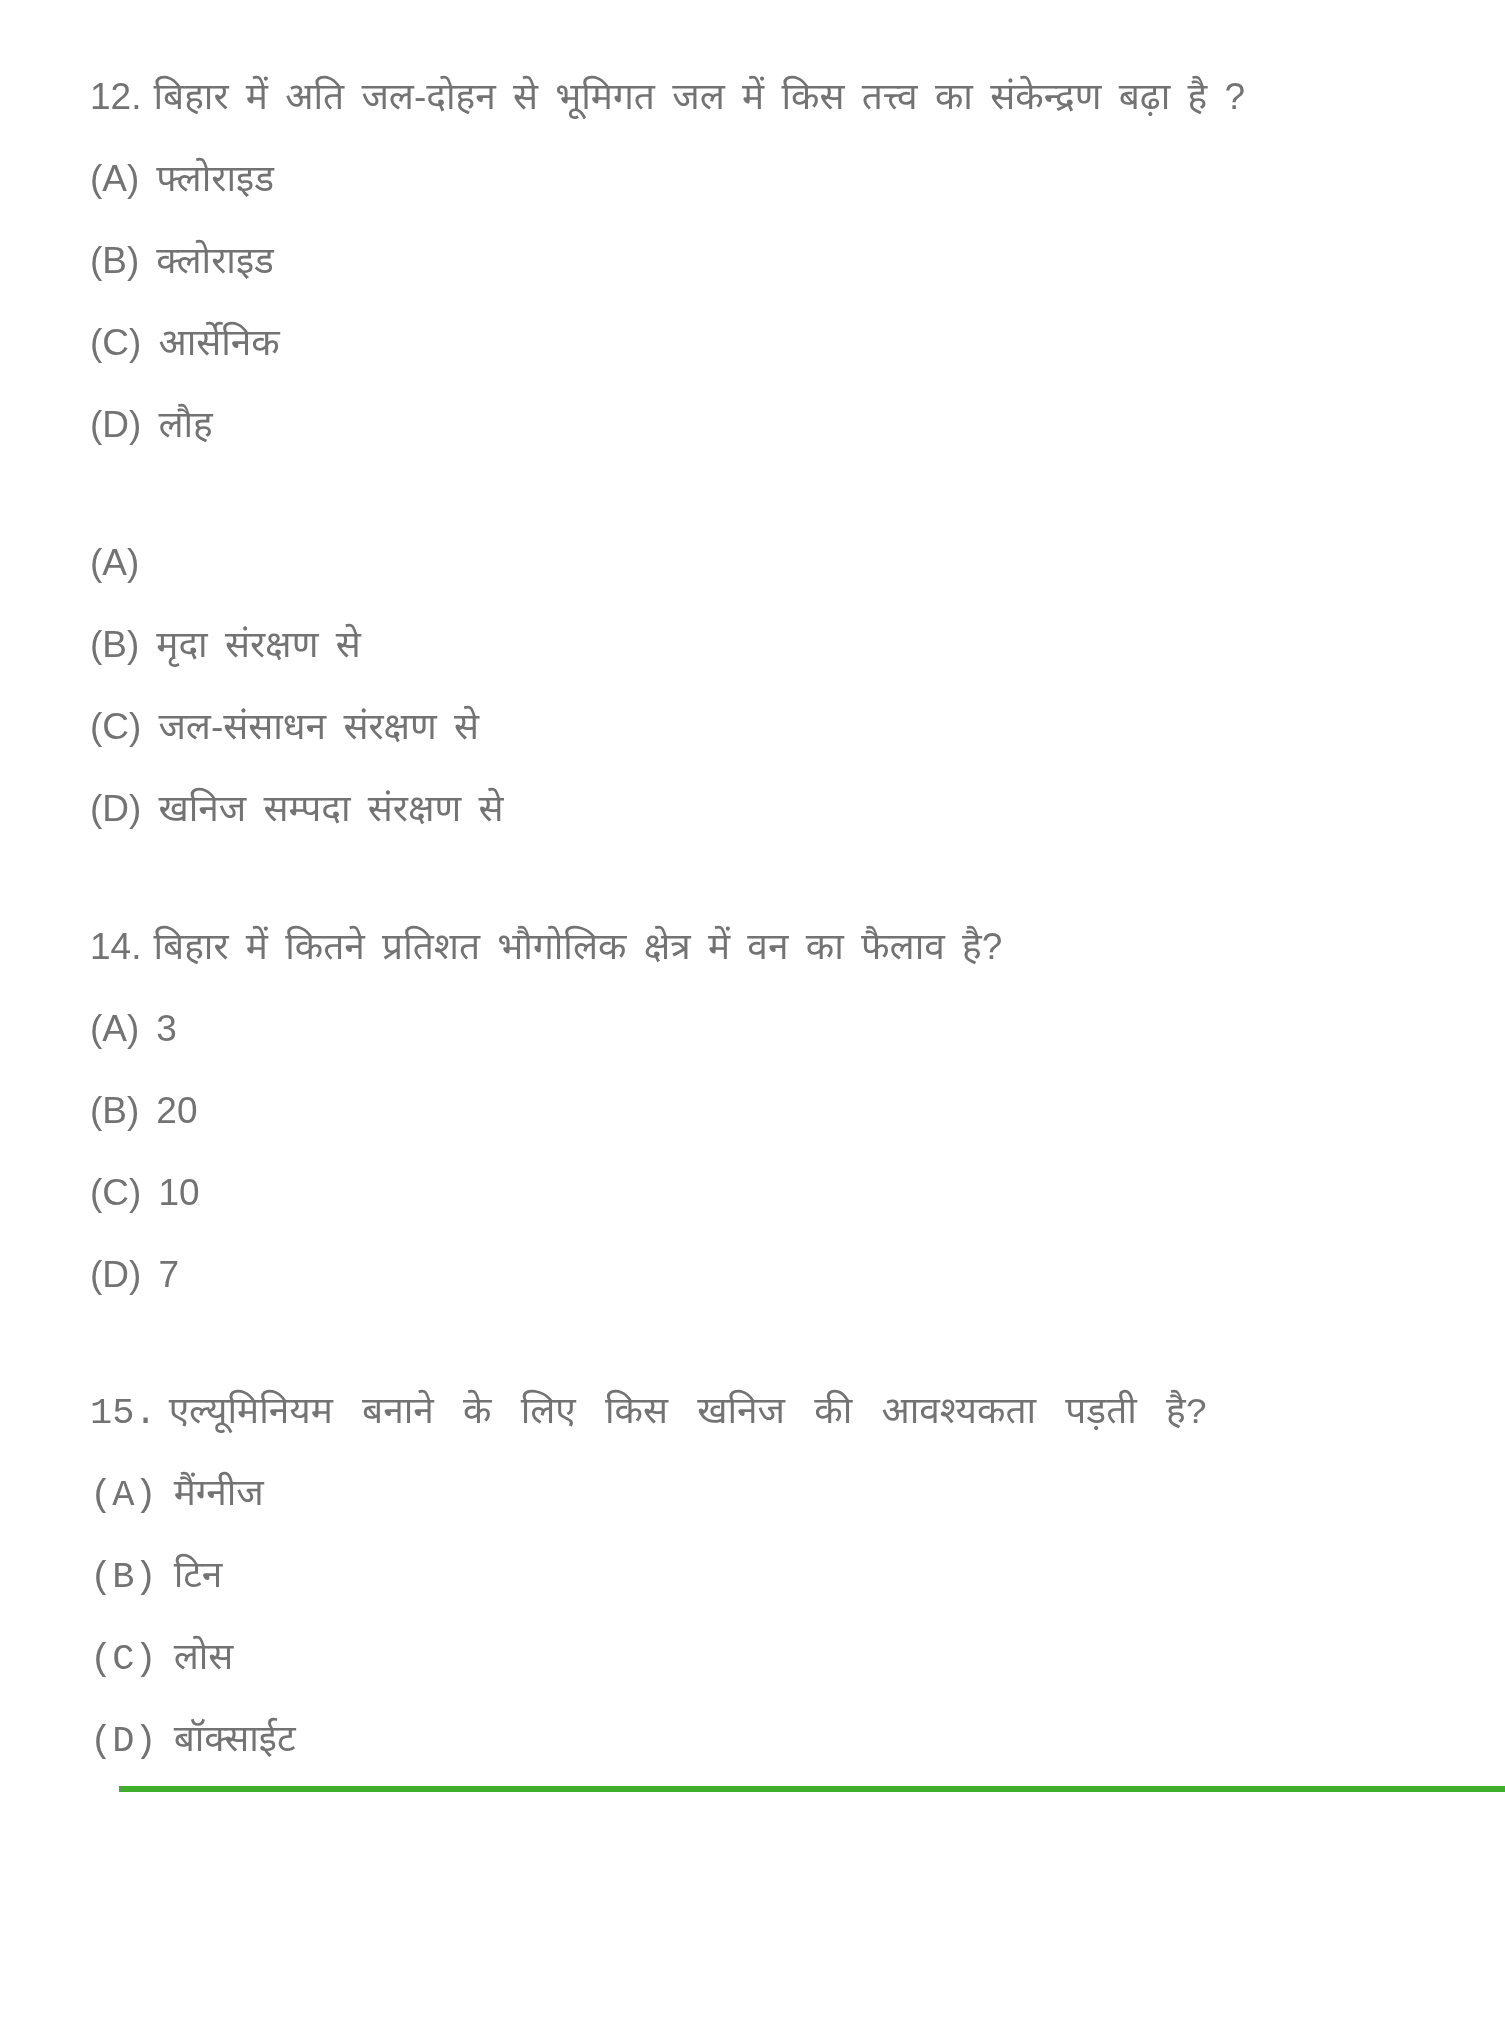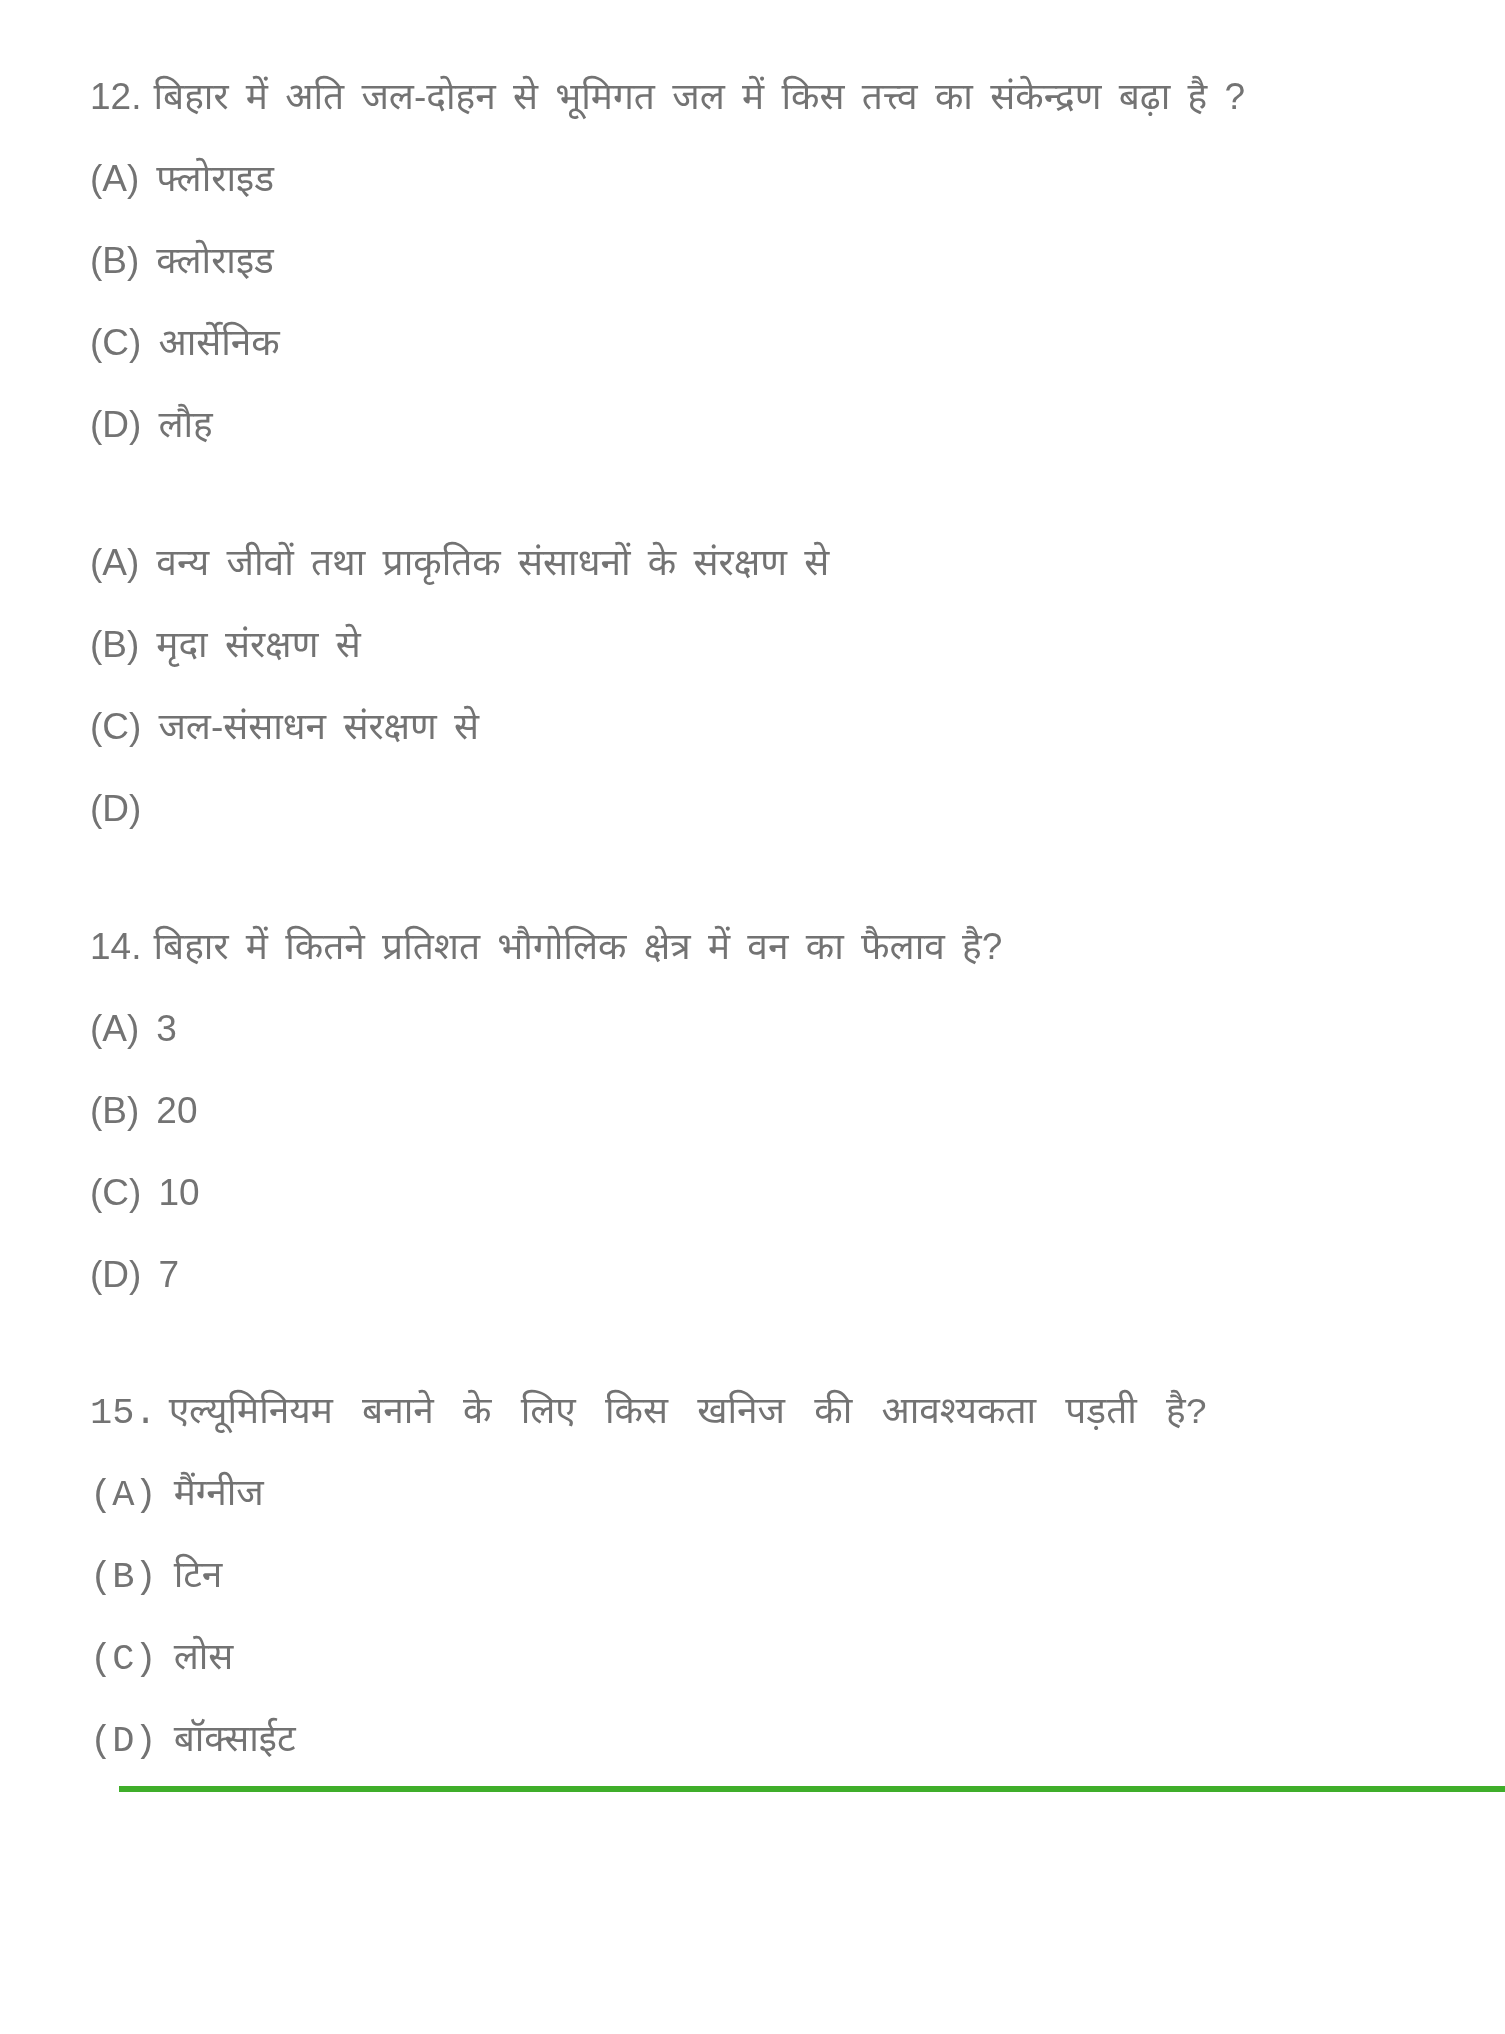--- a/index.html
+++ b/index.html
@@ -82,32 +82,32 @@
       </div>
       <div class="opt">
         <span>(D)</span>
         <span>लौह</span>
       </div>
     </div>
 
     <div class="question">
       <div class="opt">
         <span>(A)</span>
-        <span>वन्य जीवों तथा प्राकृतिक संसाधनों के संरक्षण से</span>
       </div>
       <div class="opt">
         <span>(B)</span>
         <span>मृदा संरक्षण से</span>
       </div>
       <div class="opt">
         <span>(C)</span>
         <span>जल-संसाधन संरक्षण से</span>
       </div>
       <div class="opt">
         <span>(D)</span>
+        <span>खनिज सम्पदा संरक्षण से</span>
       </div>
     </div>
 
     <div class="question">
       <div class="q-line"><span class="q-num">14.</span><span>बिहार में कितने प्रतिशत भौगोलिक क्षेत्र में वन का फैलाव है?</span></div>
       <div class="opt">
         <span>(A)</span>
         <span>3</span>
       </div>
       <div class="opt">

